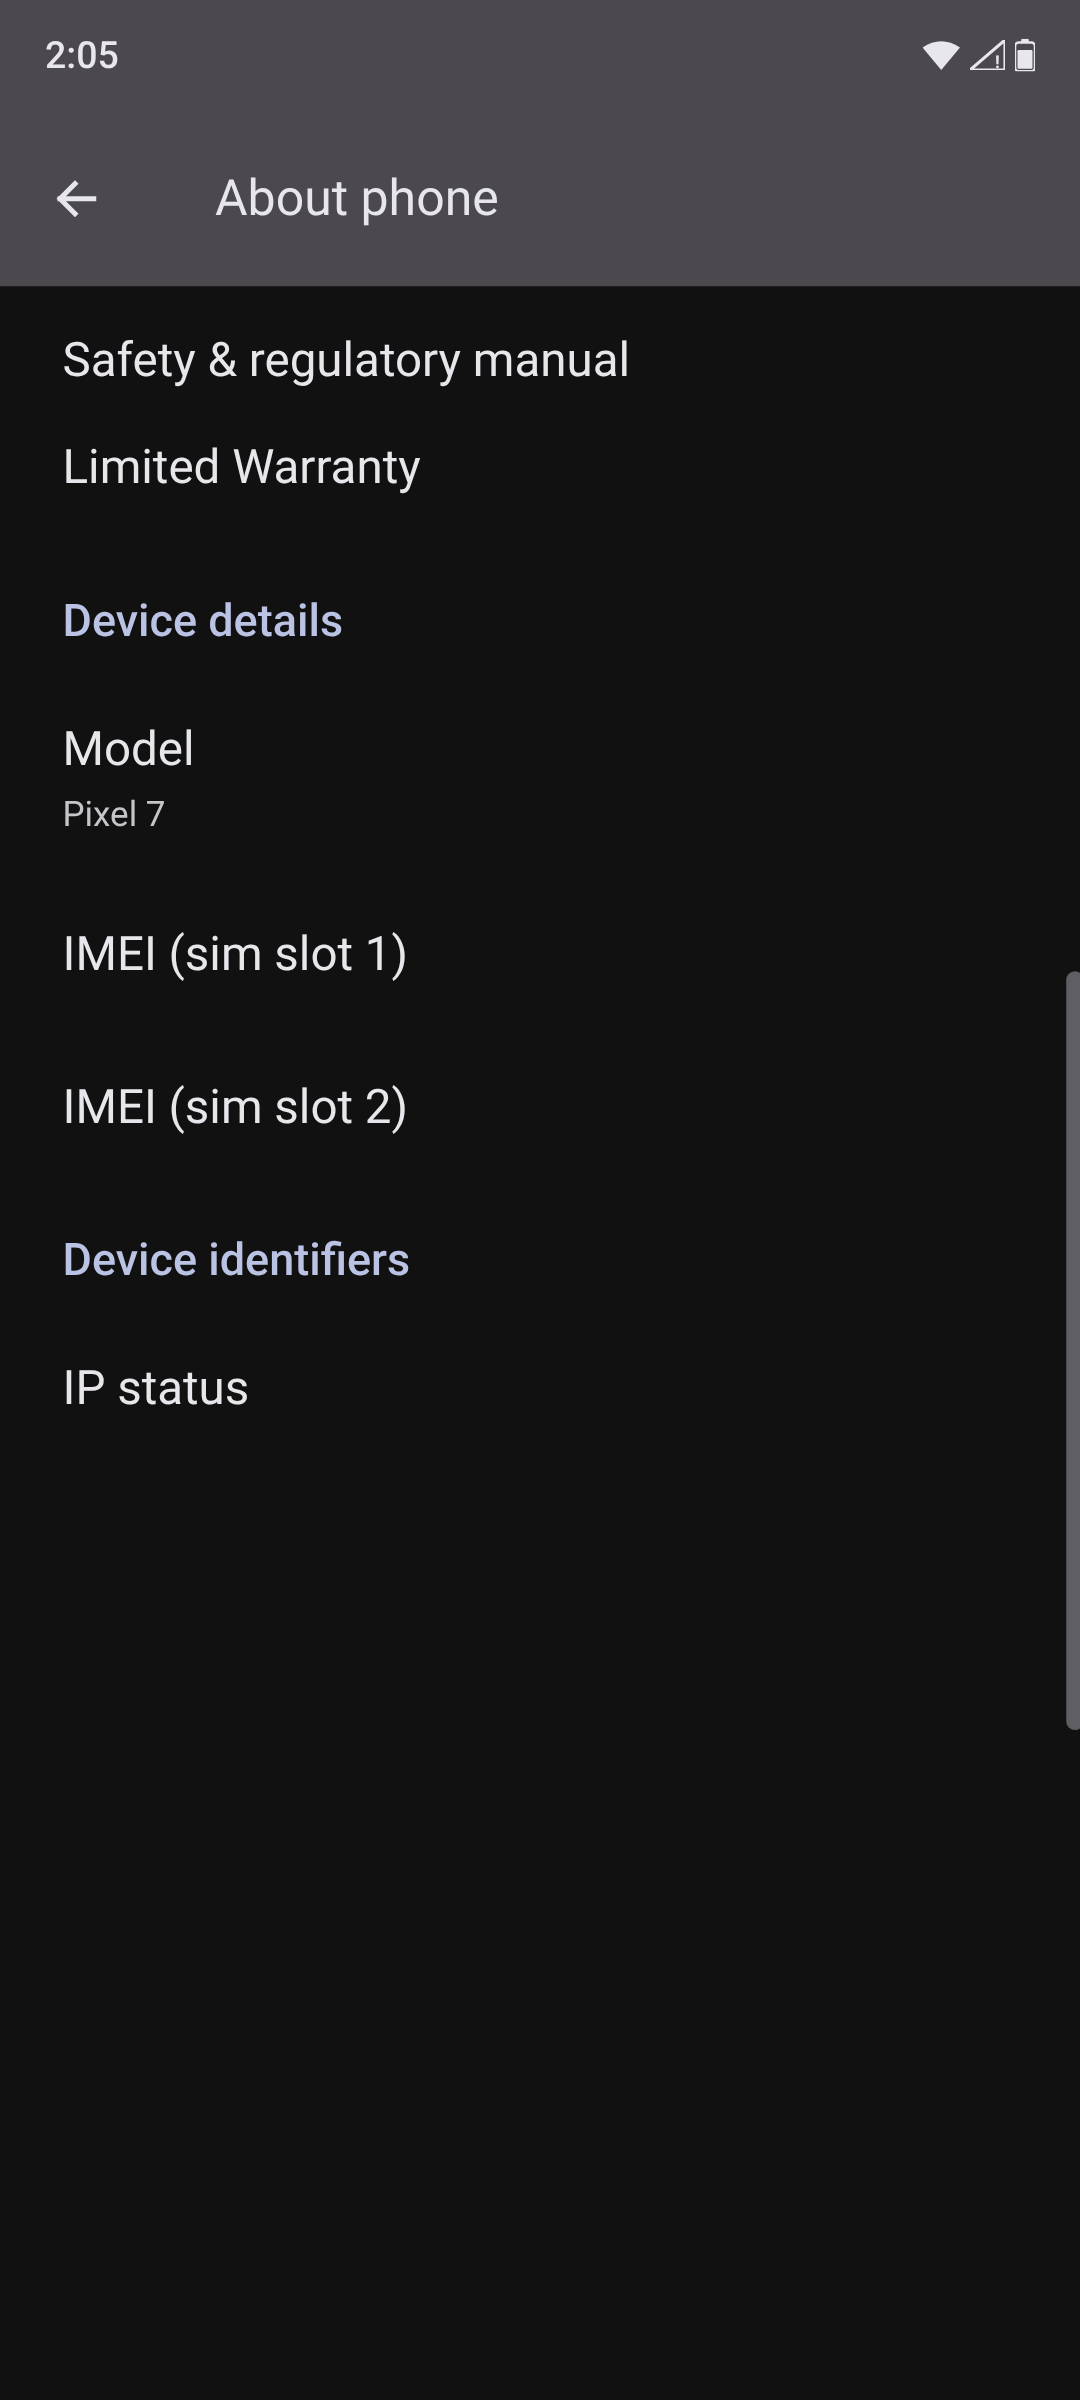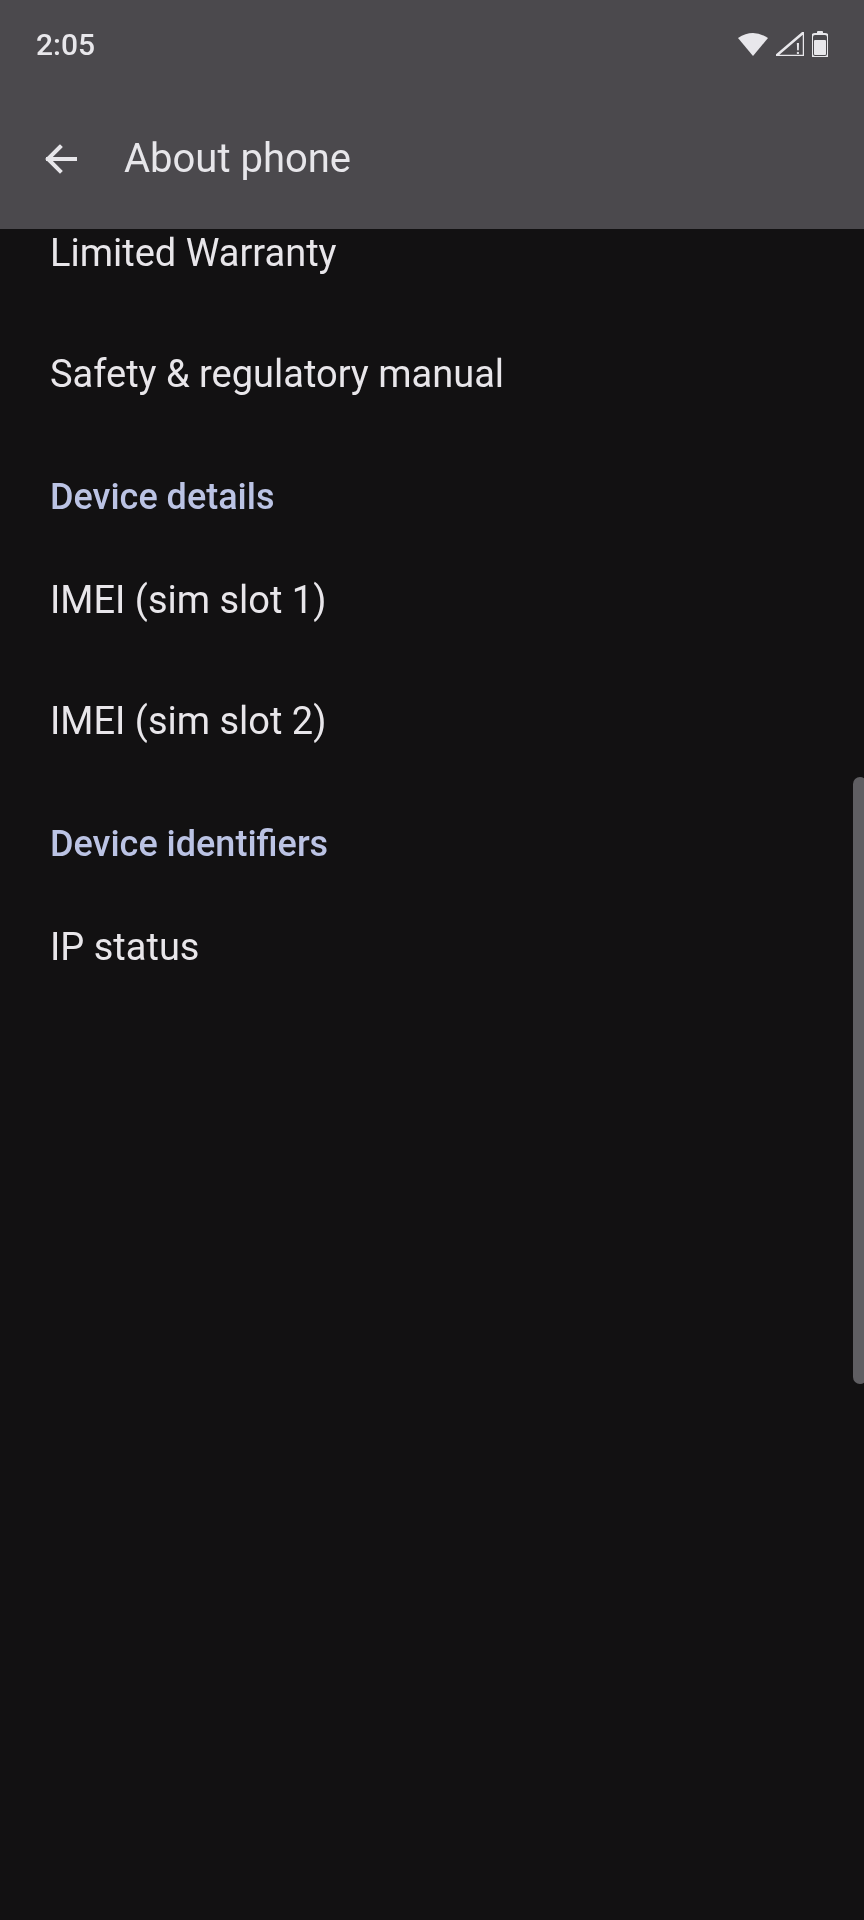--- a/index.html
+++ b/index.html
@@ -49,20 +49,21 @@
       width: 48px;
       height: 48px;
       display: flex;
       align-items: center;
       justify-content: center;
     }
     .app-title {
       color: #e7e6ea;
       font-size: 40px;
       font-weight: 400;
+      margin-left: 48px;
     }
     .content {
       padding: 0 50px;
       height: calc(1920px - 229px);
       overflow: hidden;
     }
     .list-item {
       padding: 36px 0;
     }
     .list-item-partial {
@@ -135,32 +136,36 @@
 <div class="app-bar">
   <div class="back-button">
     <svg width="40" height="40" viewBox="0 0 40 40">
       <path d="M35 20 L8 20 M8 20 L20 8 M8 20 L20 32" stroke="#e7e6ea" stroke-width="4" fill="none" stroke-linecap="square"></path>
     </svg>
   </div>
   <div class="app-title">About phone</div>
 </div>
 
 <div class="content">
+  <div class="list-item">
+    <div class="item-title">Safety &amp; regulatory manual</div>
+  </div>
+
   <div class="list-item list-item-partial">
     <div class="item-title">Limited Warranty</div>
-  </div>
-
-  <div class="list-item">
-    <div class="item-title">Safety &amp; regulatory manual</div>
   </div>
 
   <div class="section-header">Device details</div>
 
 
 
+  <div class="list-item">
+    <div class="item-title">Model</div>
+    <div class="item-subtitle">Pixel 7</div>
+  </div>
 
   <div class="list-item">
     <div class="item-title">IMEI (sim slot 1)</div>
   </div>
 
   <div class="list-item">
     <div class="item-title">IMEI (sim slot 2)</div>
   </div>
 
 

